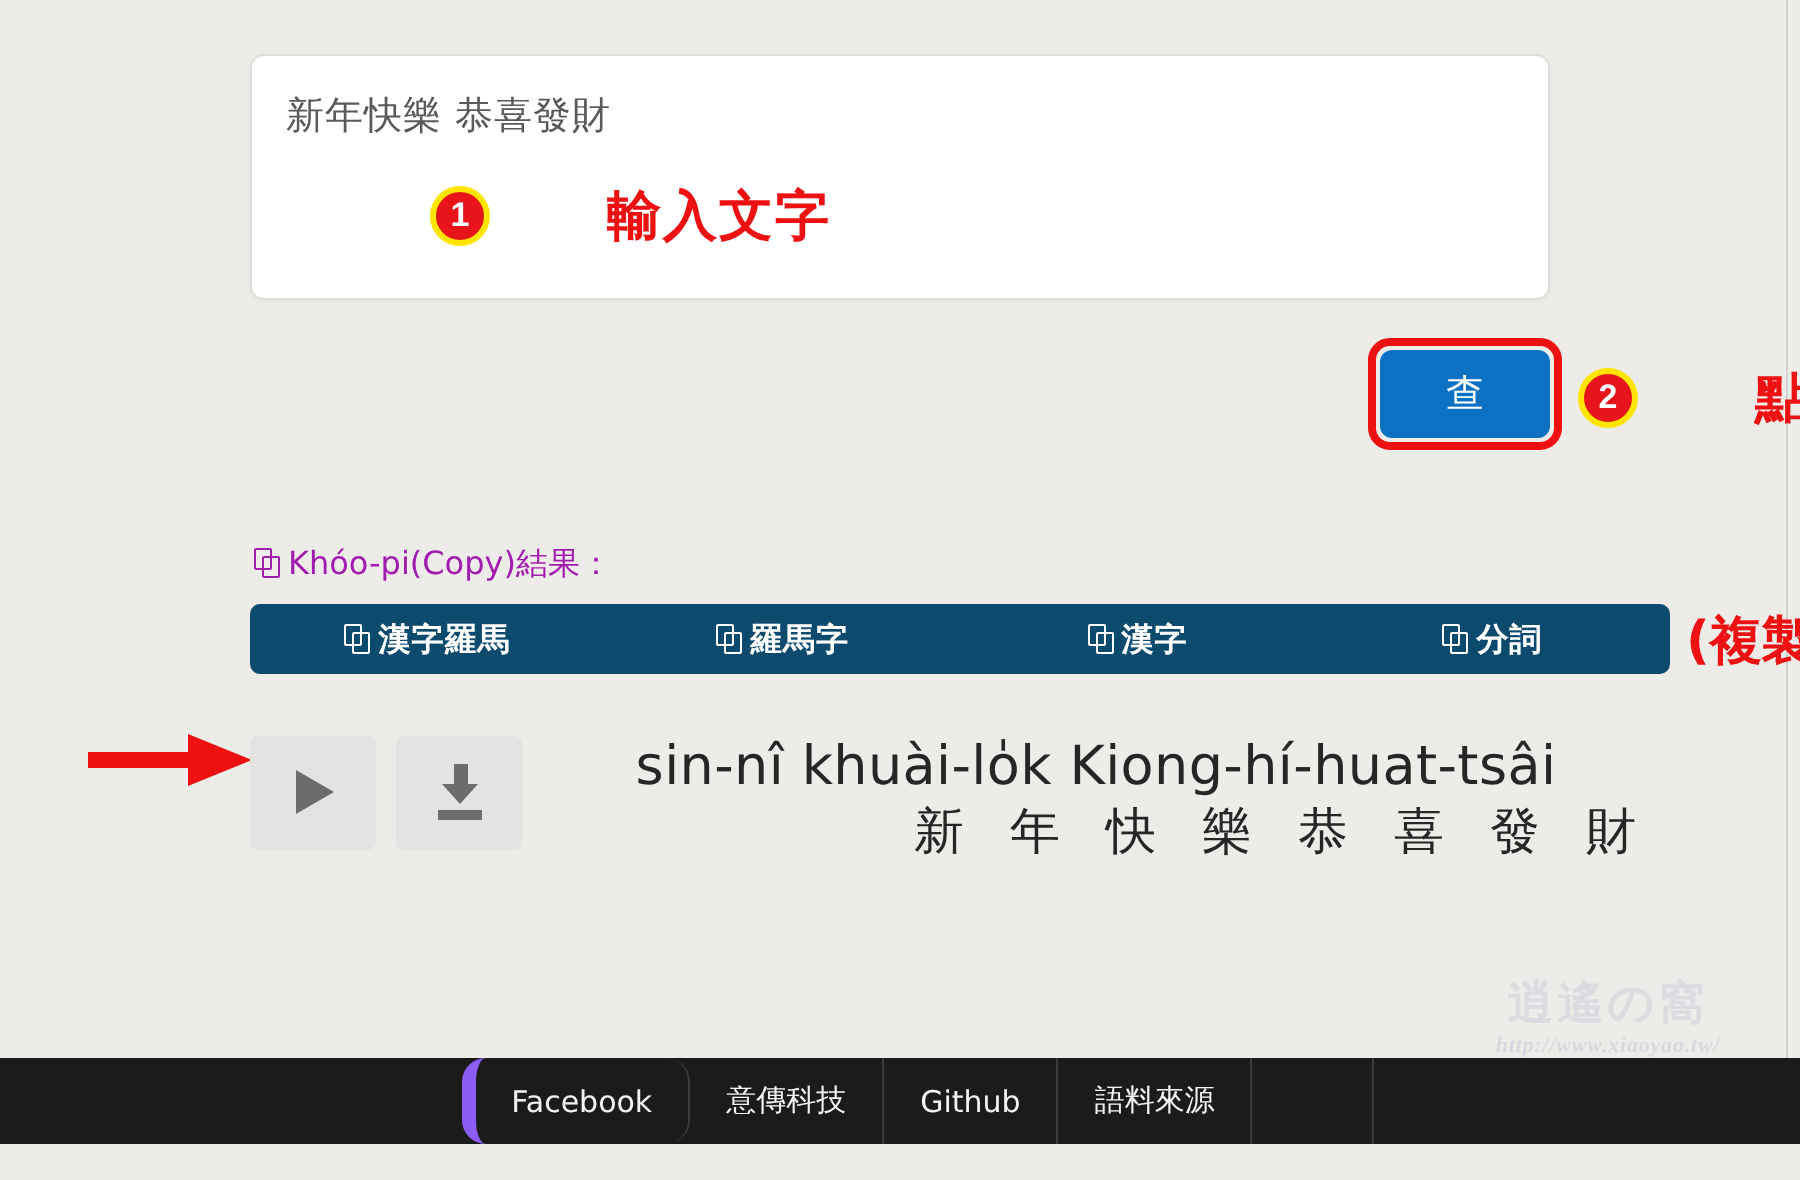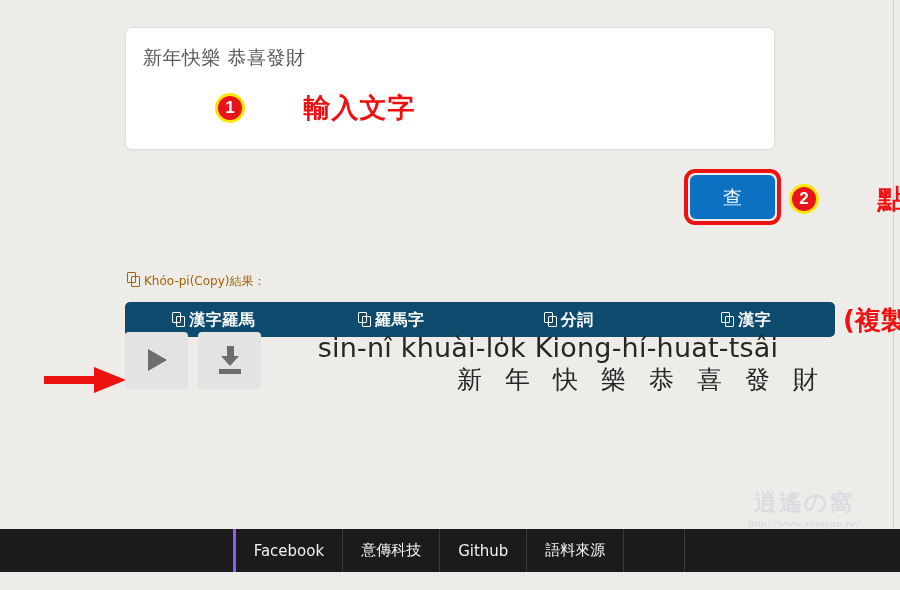--- a/index.html
+++ b/index.html
@@ -126,22 +126,22 @@
     padding: 0;
     line-height: 44px;
     text-align: center;
   }
 
   
   .copy-label {
     position: absolute;
     left: 127px;
     top: 272px;
-    font-size: 12px;
-    color: #a16207;
+    font-size: 16px;
+    color: #a21caf;
     white-space: nowrap;
     font-family: "DejaVu Sans", "Liberation Sans", sans-serif;
   }
 
   
   .copy-icon {
     display: inline-block;
     position: relative;
     width: 13px;
     height: 15px;
@@ -197,21 +197,21 @@
     font-weight: bold;
     font-size: 26px;
     white-space: nowrap;
     font-family: "DejaVu Sans", "Liberation Sans", sans-serif;
   }
 
   
   .result-row {
     position: absolute;
     left: 125px;
-    top: 332px;
+    top: 368px;
     width: 710px;
     height: 58px;
   }
   .icon-btn {
     position: absolute;
     top: 0;
     width: 63px;
     height: 57px;
     background: #e3e3e3;
     border: none;
@@ -355,21 +355,21 @@
     align-items: center;
     justify-content: center;
     color: #f2f2f2;
     font-size: 15px;
     padding: 0 18px;
     border-right: 1px solid #3b3b3b;
     cursor: pointer;
     white-space: nowrap;
     font-family: "DejaVu Sans", "Liberation Sans", sans-serif;
   }
-  .f-link:first-child { border-left: 3px solid #8b5cf6; }
+  .f-link:first-child { border-left: 7px solid #8b5cf6; border-radius: 12px; }
   .f-spacer {
     width: 60px;
     border-right: 1px solid #3b3b3b;
   }
 </style>
 </head>
 <body>
 
 <div class="page">
 
@@ -393,22 +393,22 @@
     <span class="anno-text">點擊</span>
   </div>
 
   <div class="copy-label">
     <span class="copy-icon"></span><span>Khóo-pi(Copy)結果：</span>
   </div>
 
   <div class="tabbar">
     <div class="tab"><span class="copy-icon"></span><span>漢字羅馬</span></div>
     <div class="tab"><span class="copy-icon"></span><span>羅馬字</span></div>
+    <div class="tab"><span class="copy-icon"></span><span>漢字</span></div>
     <div class="tab"><span class="copy-icon"></span><span>分詞</span></div>
-    <div class="tab"><span class="copy-icon"></span><span>漢字</span></div>
   </div>
 
   <div class="anno-copy">(複製)</div>
 
   <div class="arrow">
     <svg width="82" height="26" viewBox="0 0 82 26">
       <path d="M0,9 L50,9 L50,0 L82,13 L50,26 L50,17 L0,17 Z" fill="#ee1111"></path>
     </svg>
   </div>
 

